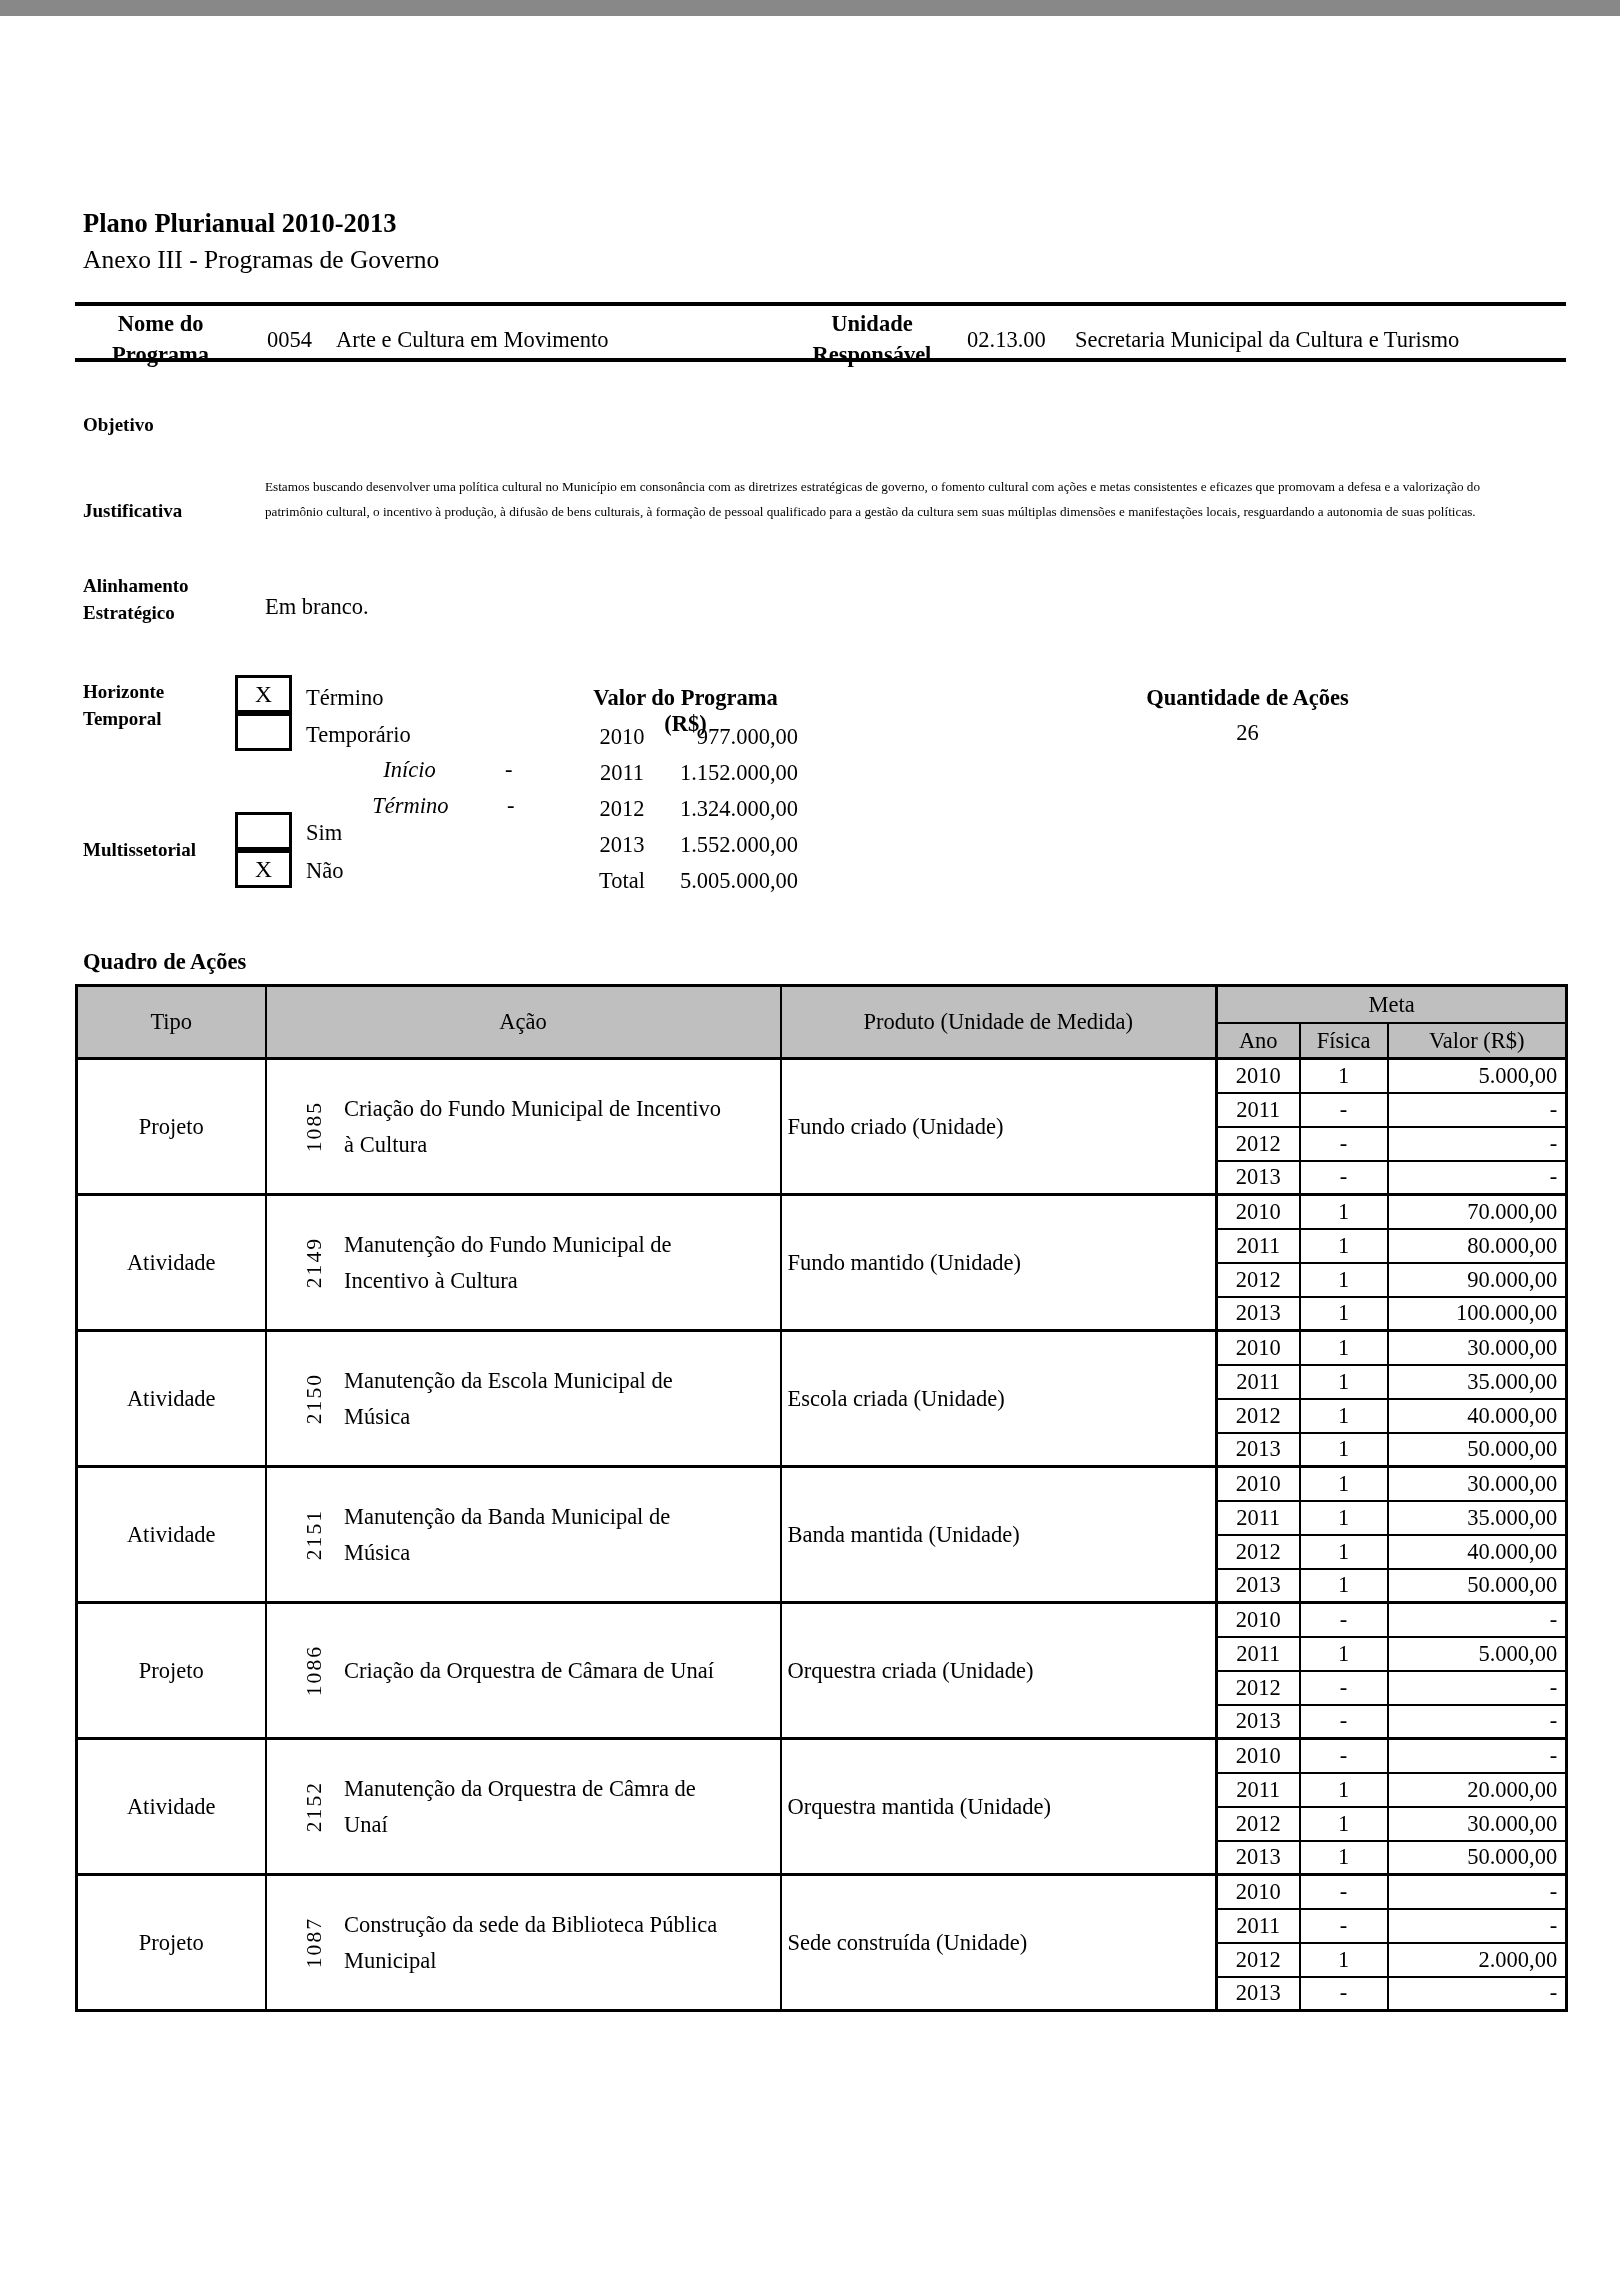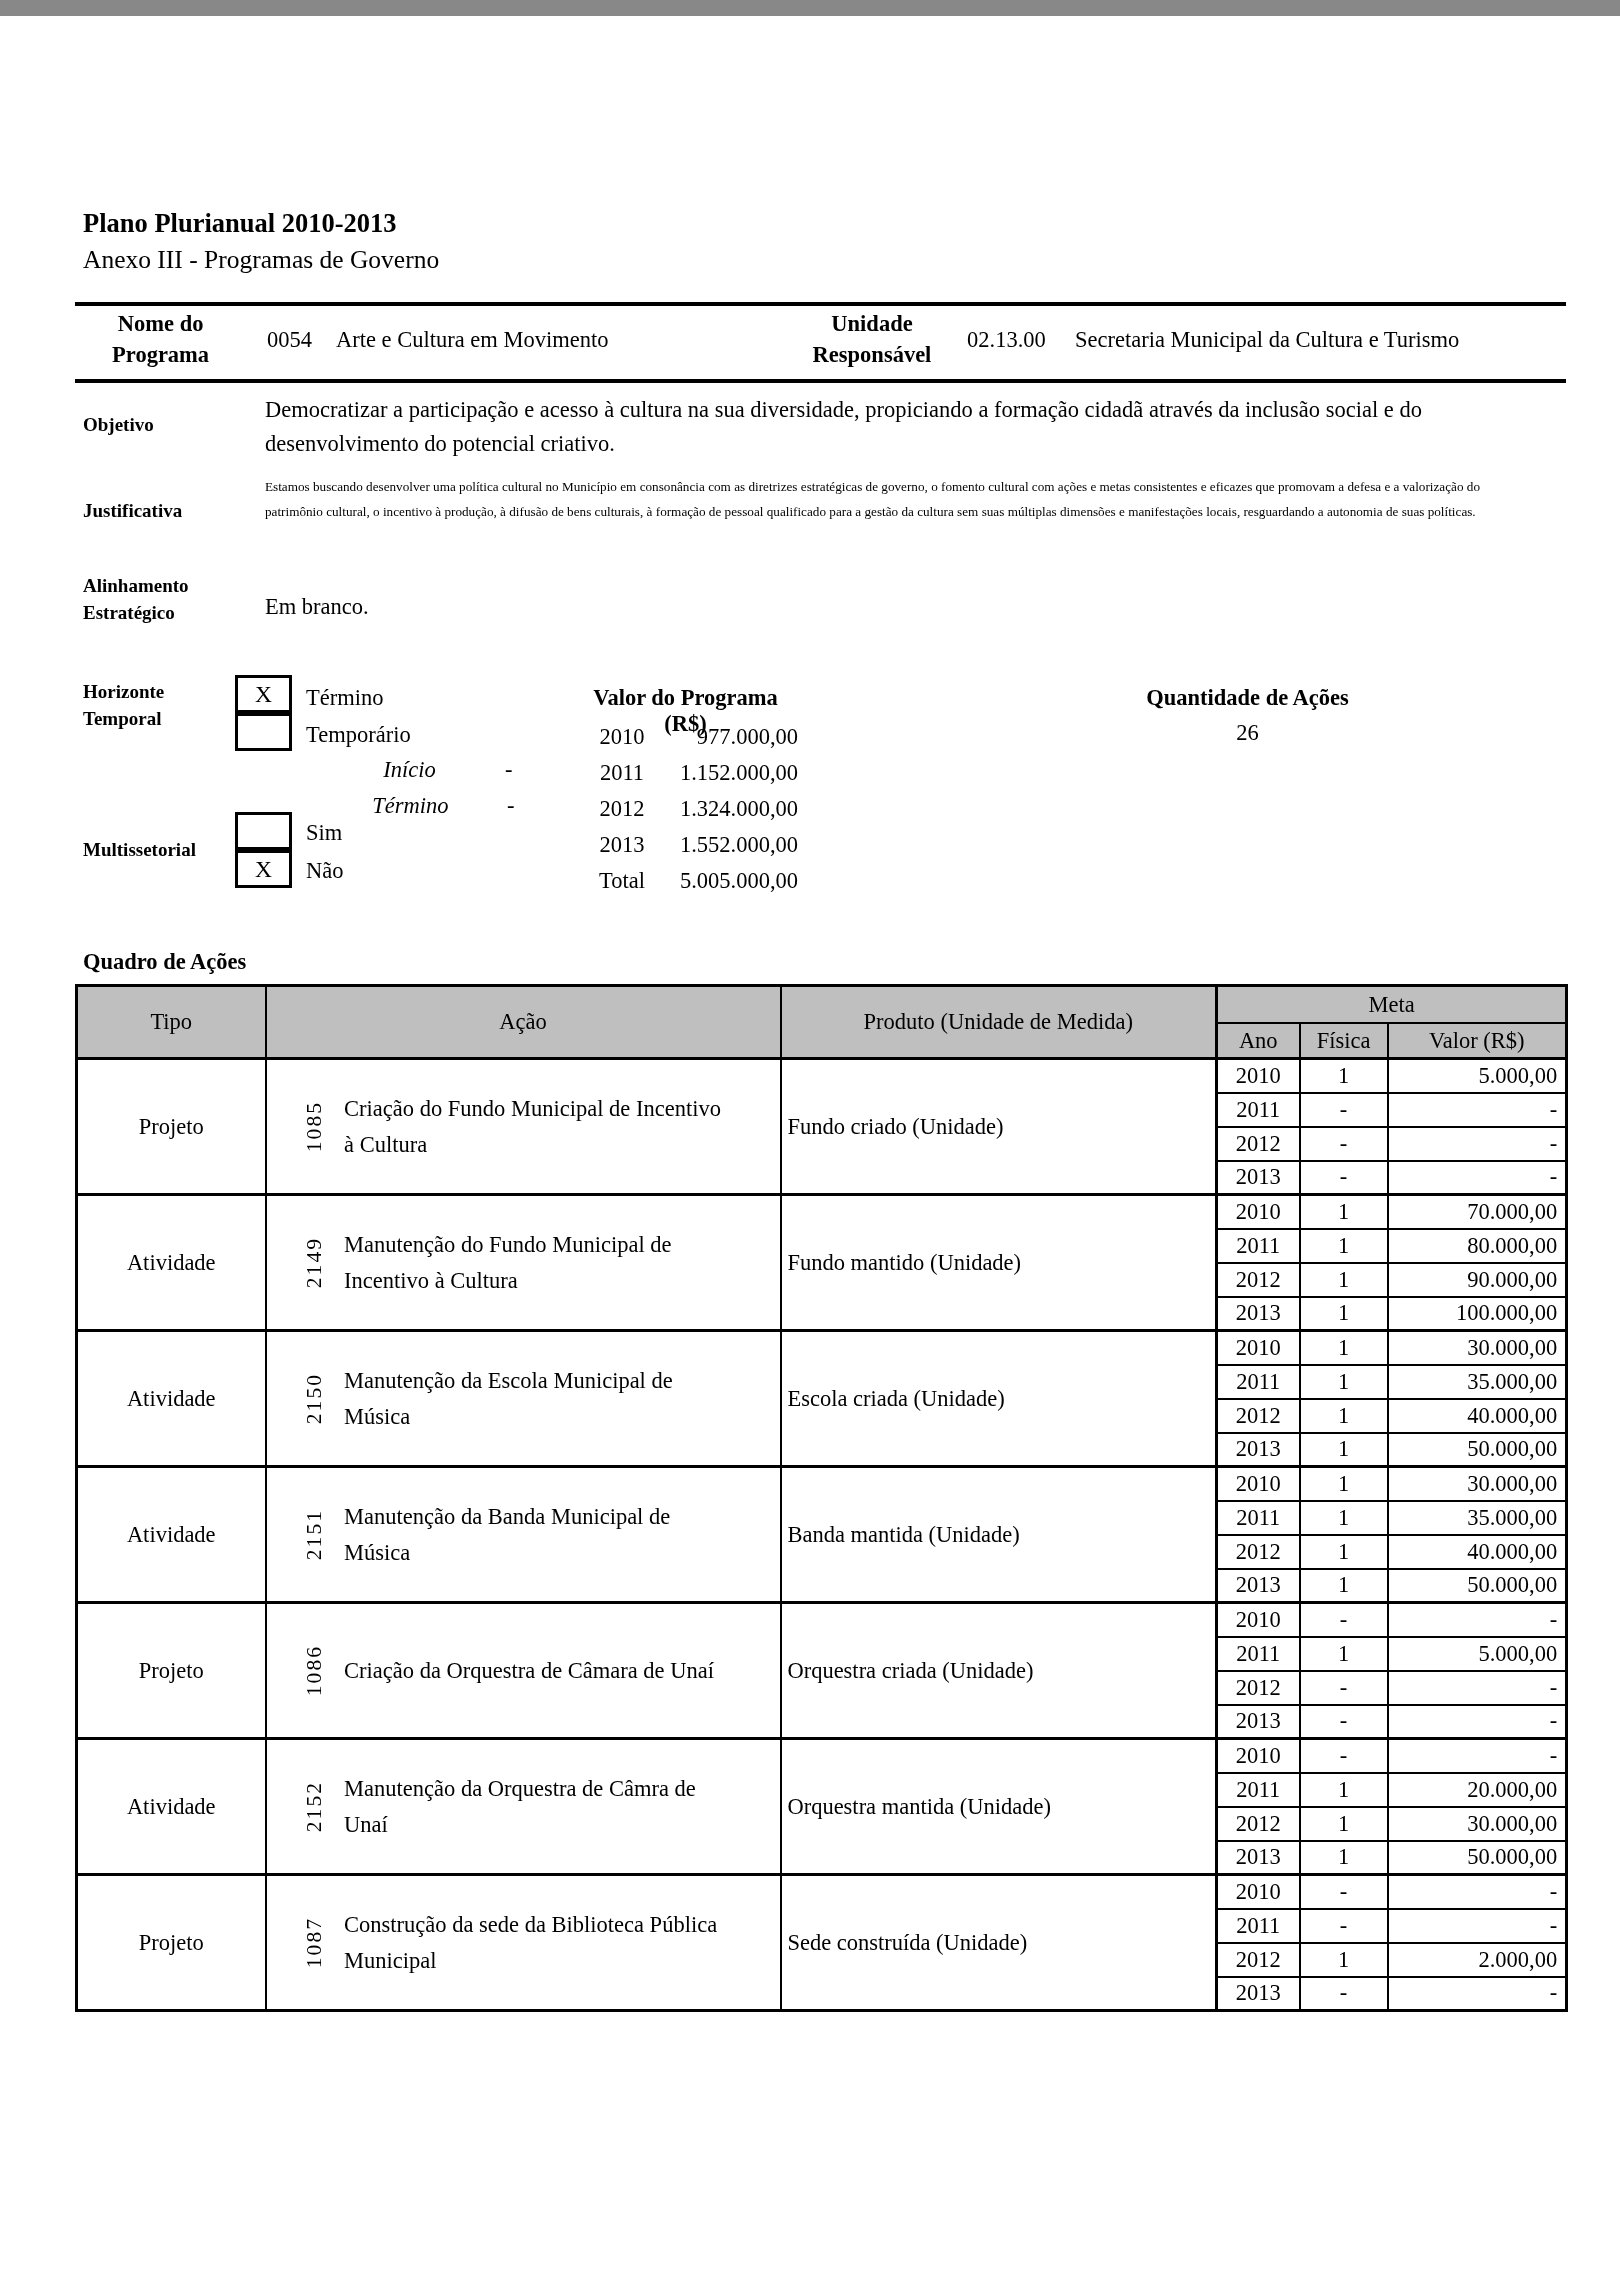--- a/index.html
+++ b/index.html
@@ -7,21 +7,21 @@
   .page {
     position:relative; width:1620px; height:2293px; background:#ffffff;
     font-family:Liberation Serif, serif; color:#000;
     margin:16px auto; overflow:hidden;padding-left:8px;
   }
   .abs { position:absolute; }
   .doc-title { left:83px; top:192px; font-size:26.5px; font-weight:bold; }
   .doc-subtitle { left:83px; top:229px; font-size:25.5px; }
 
   
-  .prog-bar { left:75px; top:286px; width:1491px; height:81px;
+  .prog-bar { left:75px; top:286px; width:1491px; height:60px;
     border-top:4.9px solid #000; border-bottom:4.9px solid #000; }
   .prog-bar .cell { position:absolute; top:0; height:67px; display:flex; align-items:center; font-size:22.5px; }
   .pb-name-label { left:19.6px; width:132px; text-align:center; font-weight:bold; line-height:1.35; justify-content:center; }
   .pb-code { left:192px; }
   .pb-name { left:261px; }
   .pb-unit-label { left:716px; width:162px; text-align:center; font-weight:bold; line-height:1.35; justify-content:center; }
   .pb-unit-code { left:892px; }
   .pb-unit-name { left:1000px; }
 
   .sec-label { font-size:19px; font-weight:bold; line-height:1.4; }
@@ -75,21 +75,20 @@
   <div class="abs prog-bar">
     <div class="cell pb-name-label">Nome do Programa</div>
     <div class="cell pb-code">0054</div>
     <div class="cell pb-name">Arte e Cultura em Movimento</div>
     <div class="cell pb-unit-label">Unidade Responsável</div>
     <div class="cell pb-unit-code">02.13.00</div>
     <div class="cell pb-unit-name">Secretaria Municipal da Cultura e Turismo</div>
   </div>
 
   <div class="abs sec-label" style="left:83px; top:396px;">Objetivo</div>
-  <div class="abs sec-text" style="left:265px; top:377px; width:1264px;">Democratizar a participação e acesso à cultura na sua diversidade, propiciando a formação cidadã através da inclusão social e do desenvolvimento do potencial criativo.</div>
 
   <div class="abs sec-label" style="left:83px; top:482px;">Justificativa</div>
   <div class="abs just-text" style="left:265px; top:459px; width:1274px;">Estamos buscando desenvolver uma política cultural no Município em consonância com as diretrizes estratégicas de governo, o fomento cultural com ações e metas consistentes e eficazes que promovam a defesa e a valorização do patrimônio cultural, o incentivo à produção, à difusão de bens culturais, à formação de pessoal qualificado para a gestão da cultura sem suas múltiplas dimensões e manifestações locais, resguardando a autonomia de suas políticas.</div>
 
   <div class="abs sec-label" style="left:83px; top:557px; width:167px;">Alinhamento Estratégico</div>
   <div class="abs sec-text" style="left:265px; top:574px;">Em branco.</div>
 
   <div class="abs sec-label" style="left:83px; top:663px; width:157px;">Horizonte Temporal</div>
   <div class="checkbox" style="left:235px; top:659px;">
     <span>X</span>

